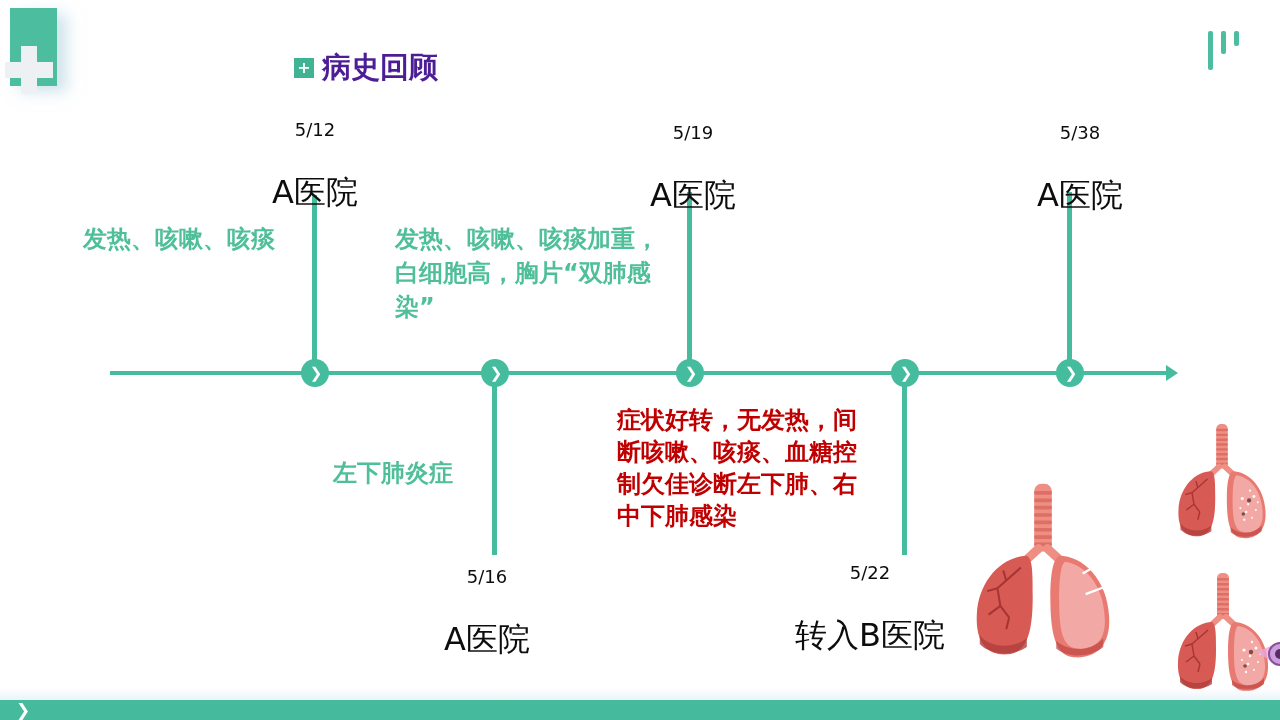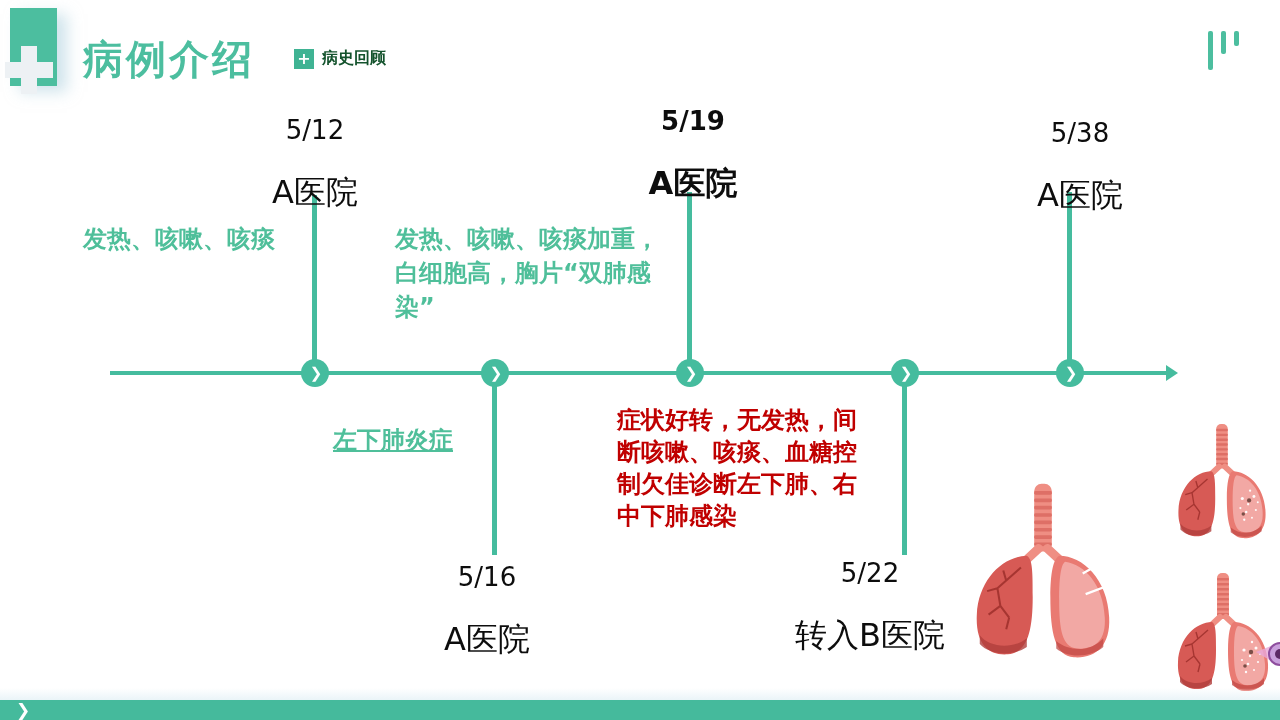--- a/index.html
+++ b/index.html
@@ -16,60 +16,59 @@
   .deco-plus::before{content:"";position:absolute;left:0;top:16px;width:48px;height:16px;background:#EDF1F4;}
   .deco-plus::after{content:"";position:absolute;left:16px;top:0;width:16px;height:48px;background:#EDF1F4;}
   .page-title{
     position:absolute;left:83px;top:32px;font-size:40px;font-weight:bold;color:#4CBE9F;letter-spacing:3px;
   }
   .subtitle-wrap{position:absolute;left:294px;top:48px;display:flex;align-items:center;gap:8px;}
   .subtitle-plus{
     width:20px;height:20px;background:#3FB393;color:#fff;font-size:16px;font-weight:bold;
     display:flex;align-items:center;justify-content:center;line-height:1;
   }
-  .subtitle-text{font-size:16px;font-weight:bold;color:#14532d;}
+  .subtitle-text{font-size:29px;font-weight:bold;color:#4c1d95;}
   .logo-bars{position:absolute;left:1208px;top:31px;width:40px;height:42px;}
   .logo-bars i{position:absolute;top:0;width:5px;background:#4CBE9F;border-radius:2px;}
   .logo-bars i:nth-child(1){left:0;height:39px;}
   .logo-bars i:nth-child(2){left:13px;height:23px;}
   .logo-bars i:nth-child(3){left:26px;height:15px;}
   
   .tl-line{position:absolute;left:110px;top:371px;width:1056px;height:4px;background:#45BC9E;}
   .tl-line::after{
     content:"";position:absolute;right:-12px;top:-6px;
     border-left:12px solid #45BC9E;border-top:8px solid transparent;border-bottom:8px solid transparent;
   }
   .tl-vline{position:absolute;width:5px;background:#45BC9E;}
   .tl-node{
     position:absolute;width:28px;height:28px;border-radius:50%;background:#45BC9E;
     display:flex;align-items:center;justify-content:center;top:359px;
   }
   .tl-node span{color:#fff;font-size:15px;font-weight:bold;line-height:1;transform:translateX(1px);}
   .ev{position:absolute;text-align:center;color:#0d0d0d;transform:translateX(-50%);}
-  .ev .d{font-size:26px;line-height:30px;}
+  .ev .d{font-size:18px;line-height:30px;}
   .ev .p{font-size:32px;line-height:30px;margin-top:32px;}
   
   .note{position:absolute;font-weight:bold;font-size:24px;line-height:34px;color:#4FBF9A;word-break:break-all;}
   .note-red{position:absolute;font-weight:bold;font-size:24px;line-height:32px;color:#C00000;word-break:break-all;}
   
   .bottom-glow{position:absolute;left:0;bottom:20px;width:1280px;height:12px;
     background:linear-gradient(to bottom,rgba(234,244,248,0),#EAF4F8);}
   .bottom-bar{position:absolute;left:0;bottom:0;width:1280px;height:20px;background:#45BA9C;}
   .bottom-chevron{position:absolute;left:16px;bottom:0px;color:#fff;font-size:17px;font-weight:bold;line-height:20px;}
   
   .lungs{position:absolute;}
 </style>
 </head>
 <body>
 
 <div class="slide">
 
   <div class="deco-rect"></div>
   <div class="deco-plus"></div>
-  <div class="page-title">病例介绍</div>
   <div class="subtitle-wrap">
     <div class="subtitle-plus">+</div>
     <div class="subtitle-text">病史回顾</div>
   </div>
   <div class="logo-bars">
       <i></i>
       <i></i>
       <i></i>
     </div>
 
@@ -98,36 +97,36 @@
     </div>
 
   <div class="ev" style="left:315px;top:115px;">
     <div class="d">5/12</div>
     <div class="p">A医院</div>
   </div>
   <div class="ev" style="left:487px;top:562px;">
     <div class="d">5/16</div>
     <div class="p">A医院</div>
   </div>
-  <div class="ev" style="left:693px;top:106px;font-weight:bold;">
+  <div class="ev" style="left:693px;top:118px;">
     <div class="d">5/19</div>
     <div class="p">A医院</div>
   </div>
   <div class="ev" style="left:870px;top:558px;">
     <div class="d">5/22</div>
     <div class="p">转入B医院</div>
   </div>
   <div class="ev" style="left:1080px;top:118px;">
     <div class="d">5/38</div>
     <div class="p">A医院</div>
   </div>
 
   <div class="note" style="left:83px;top:222px;white-space:nowrap;">发热、咳嗽、咳痰</div>
   <div class="note" style="left:395px;top:222px;width:278px;">发热、咳嗽、咳痰加重，白细胞高，胸片“双肺感染”</div>
-  <div class="note" style="left:333px;top:423px;white-space:nowrap;text-decoration:underline;">左下肺炎症</div>
+  <div class="note" style="left:333px;top:456px;white-space:nowrap;">左下肺炎症</div>
   <div class="note-red" style="left:617px;top:406px;width:258px;font-family:Liberation Mono, monospace;">症状好转，无发热，间断咳嗽、咳痰、血糖控制欠佳诊断左下肺、右中下肺感染</div>
 
   <svg width="0" height="0" style="position:absolute">
     <defs>
       <g id="lungs-base">
 
         <rect x="45" y="1" width="12" height="46" rx="5" fill="#EF8E83"></rect>
         <g fill="#DE6F66">
           <rect x="45" y="6" width="12" height="2.5" rx="1"></rect>
             <rect x="45" y="11" width="12" height="2.5" rx="1"></rect>

